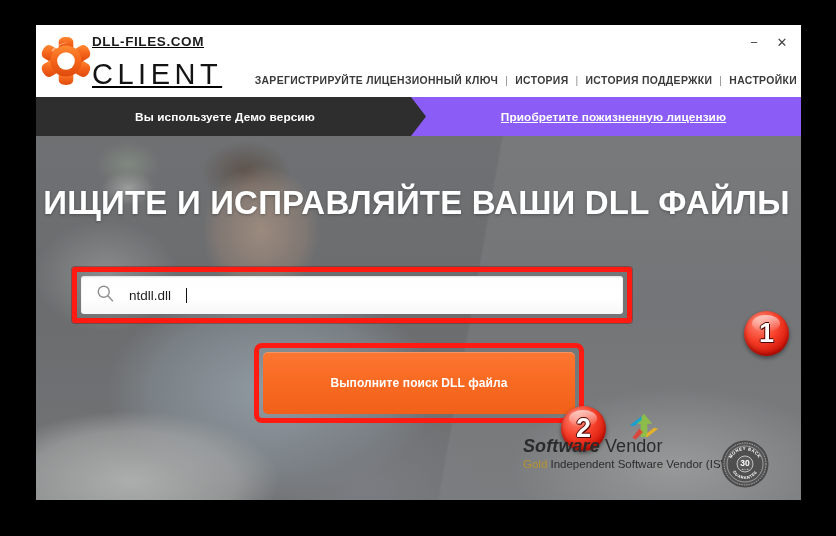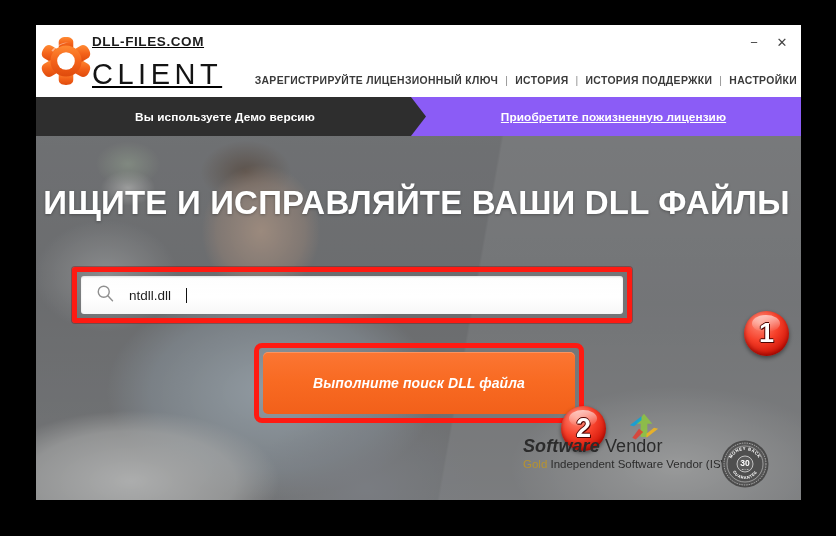--- a/index.html
+++ b/index.html
@@ -185,26 +185,25 @@
     border: 5px solid #ff1a12;
     border-radius: 8px;
   }
   .search-button {
     position: absolute;
     left: 4px; top: 4px; right: 4px; bottom: 4px;
     background: linear-gradient(180deg,#fb7633 0%,#f86a22 48%,#f2601a 100%);
     border-radius: 5px;
     display: flex; align-items: center; justify-content: center;
     color: #ffffff;
-    font-size: 14px;
+    font-size: 12px;
     font-weight: bold;
     letter-spacing: 0.1px;
     cursor: pointer;
     box-shadow: inset 0 1px 0 rgba(255,255,255,.22);
-    font-style: italic;
   }
 
   
   .badge {
     position: absolute;
     width: 45px; height: 45px;
     border-radius: 50%;
     background:
       radial-gradient(circle at 36% 26%, #ff8d7a 0%, #f6402a 42%, #cf1205 78%, #9e0d04 100%);
     box-shadow: 0 2px 4px rgba(0,0,0,.45), inset 0 -2px 4px rgba(110,0,0,.6);

